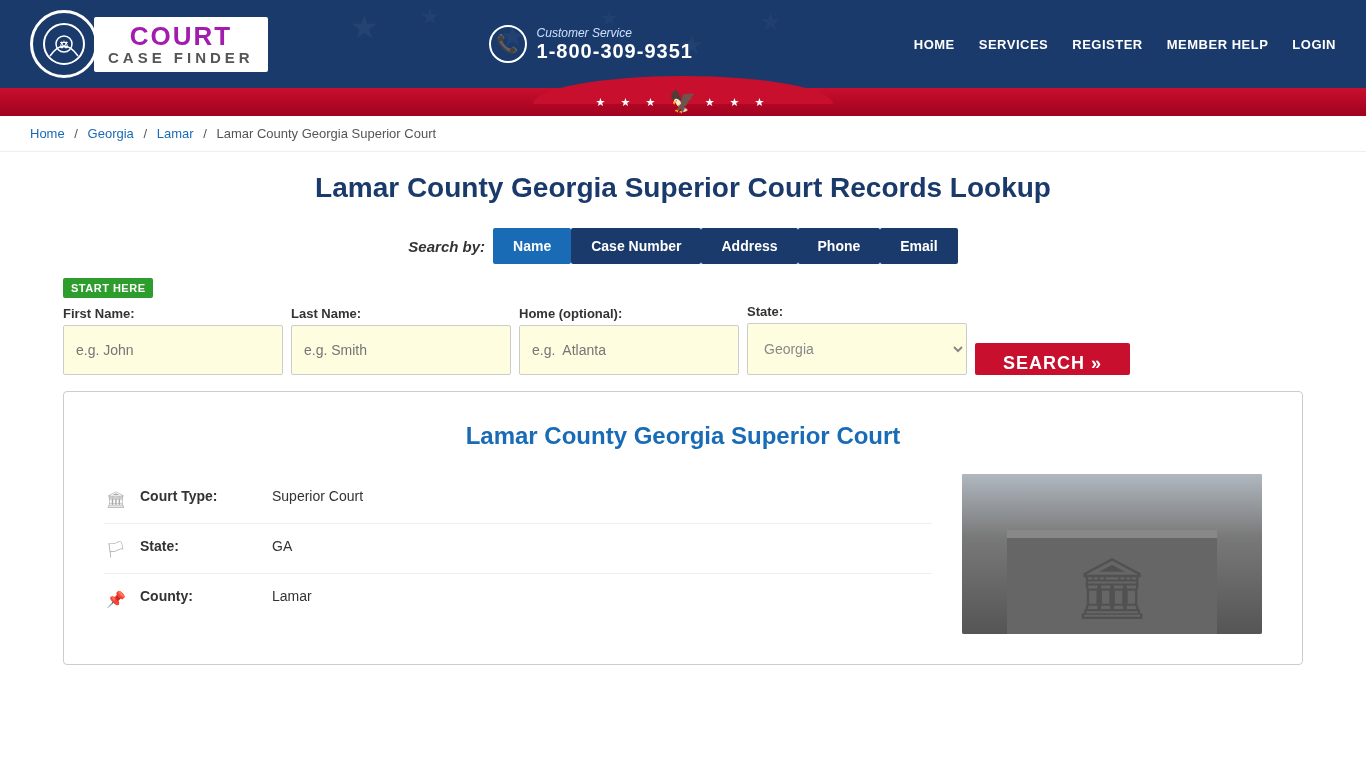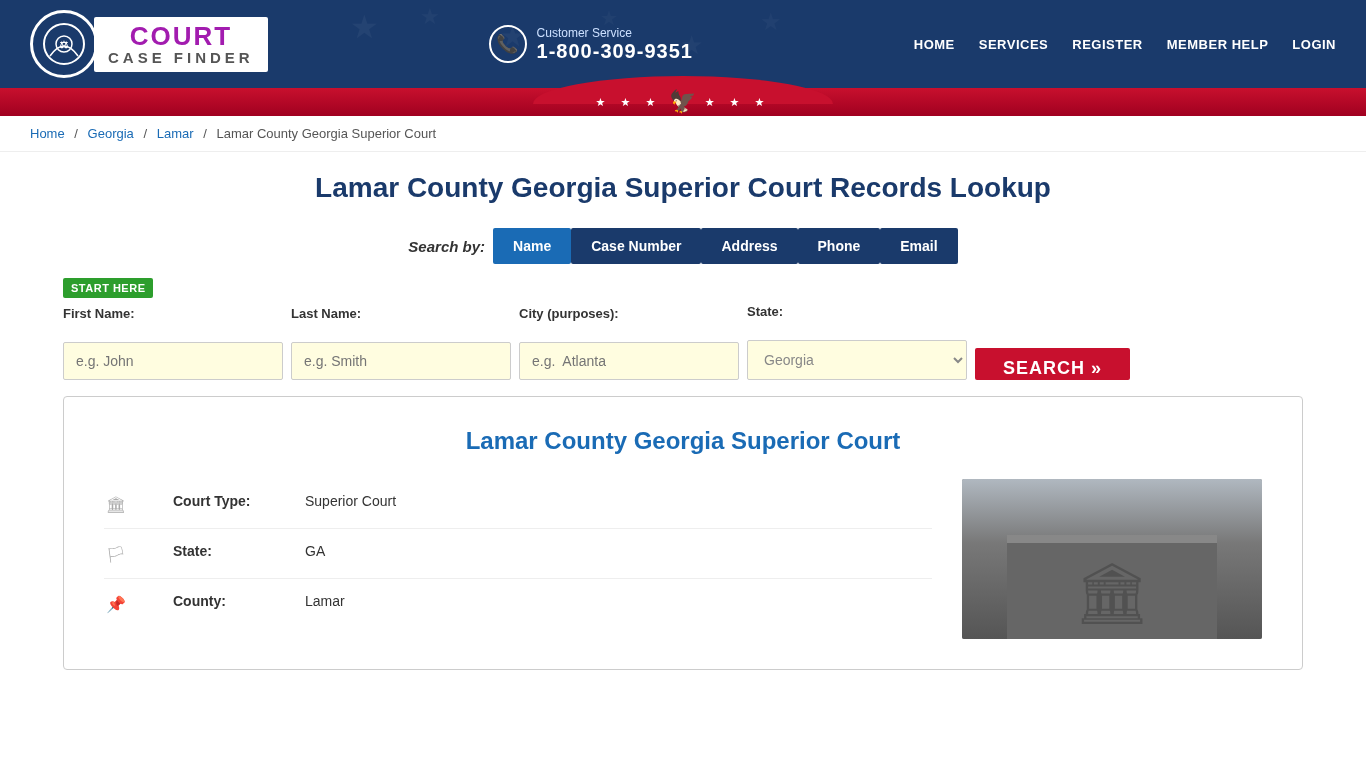--- a/index.html
+++ b/index.html
@@ -72,20 +72,21 @@
       border: 2px solid #fff;
       display: flex;
       align-items: center;
       justify-content: center;
       color: #fff;
       font-size: 18px;
     }
     .phone-label {
       color: #cce0ff;
       font-size: 12px;
+      font-style: italic;
     }
     .phone-number {
       color: #fff;
       font-size: 20px;
       font-weight: 900;
       letter-spacing: 1px;
     }
     .nav-links {
       display: flex;
       align-items: center;
@@ -214,27 +215,26 @@
       flex-direction: column;
       gap: 4px;
     }
     .form-group label {
       font-size: 13px;
       font-weight: 700;
       color: #333;
     }
     .form-group input,
     .form-group select {
-      padding: 10px 12px;
+      padding: 16px 12px;
       font-size: 14px;
       border: 1px solid #ccc;
       border-radius: 2px;
       background: #fffde0;
       color: #888;
-      margin-top: 17px;
     }
     .form-group.first-name { width: 220px; }
     .form-group.last-name { width: 220px; }
     .form-group.city { width: 220px; }
     .form-group.state { width: 220px; }
     .search-btn {
       background: #c8102e;
       color: #fff;
       border: none;
       padding: 10px 28px;
@@ -295,21 +295,20 @@
       color: #aaa;
       font-size: 16px;
       flex-shrink: 0;
       margin-top: 2px;
     }
     .ci-label {
       font-weight: 700;
       color: #333;
       width: 120px;
       flex-shrink: 0;
-      margin-left: 33px;
     }
     .ci-value {
       color: #333;
     }
     .court-photo {
       width: 100%;
       height: 160px;
       background: #888;
       border-radius: 2px;
       position: relative;
@@ -426,21 +425,21 @@
     <div class="search-form-row">
       <div class="form-group first-name">
         <label>First Name:</label>
         <input type="text" placeholder="e.g. John" style="">
       </div>
       <div class="form-group last-name">
         <label>Last Name:</label>
         <input type="text" placeholder="e.g. Smith" style="">
       </div>
       <div class="form-group city">
-        <label>City (purposes):</label>
+        <label>Home (optional):</label>
         <input type="text" placeholder="e.g.  Atlanta" style="">
       </div>
       <div class="form-group state">
         <label>State:</label>
         <select>
           <option>Georgia</option>
         </select>
       </div>
       <button class="search-btn">SEARCH »</button>
     </div>

